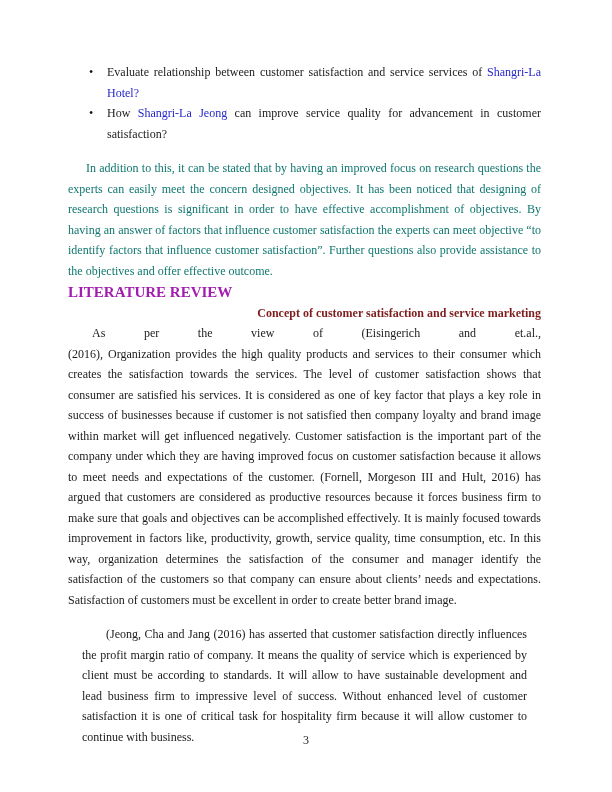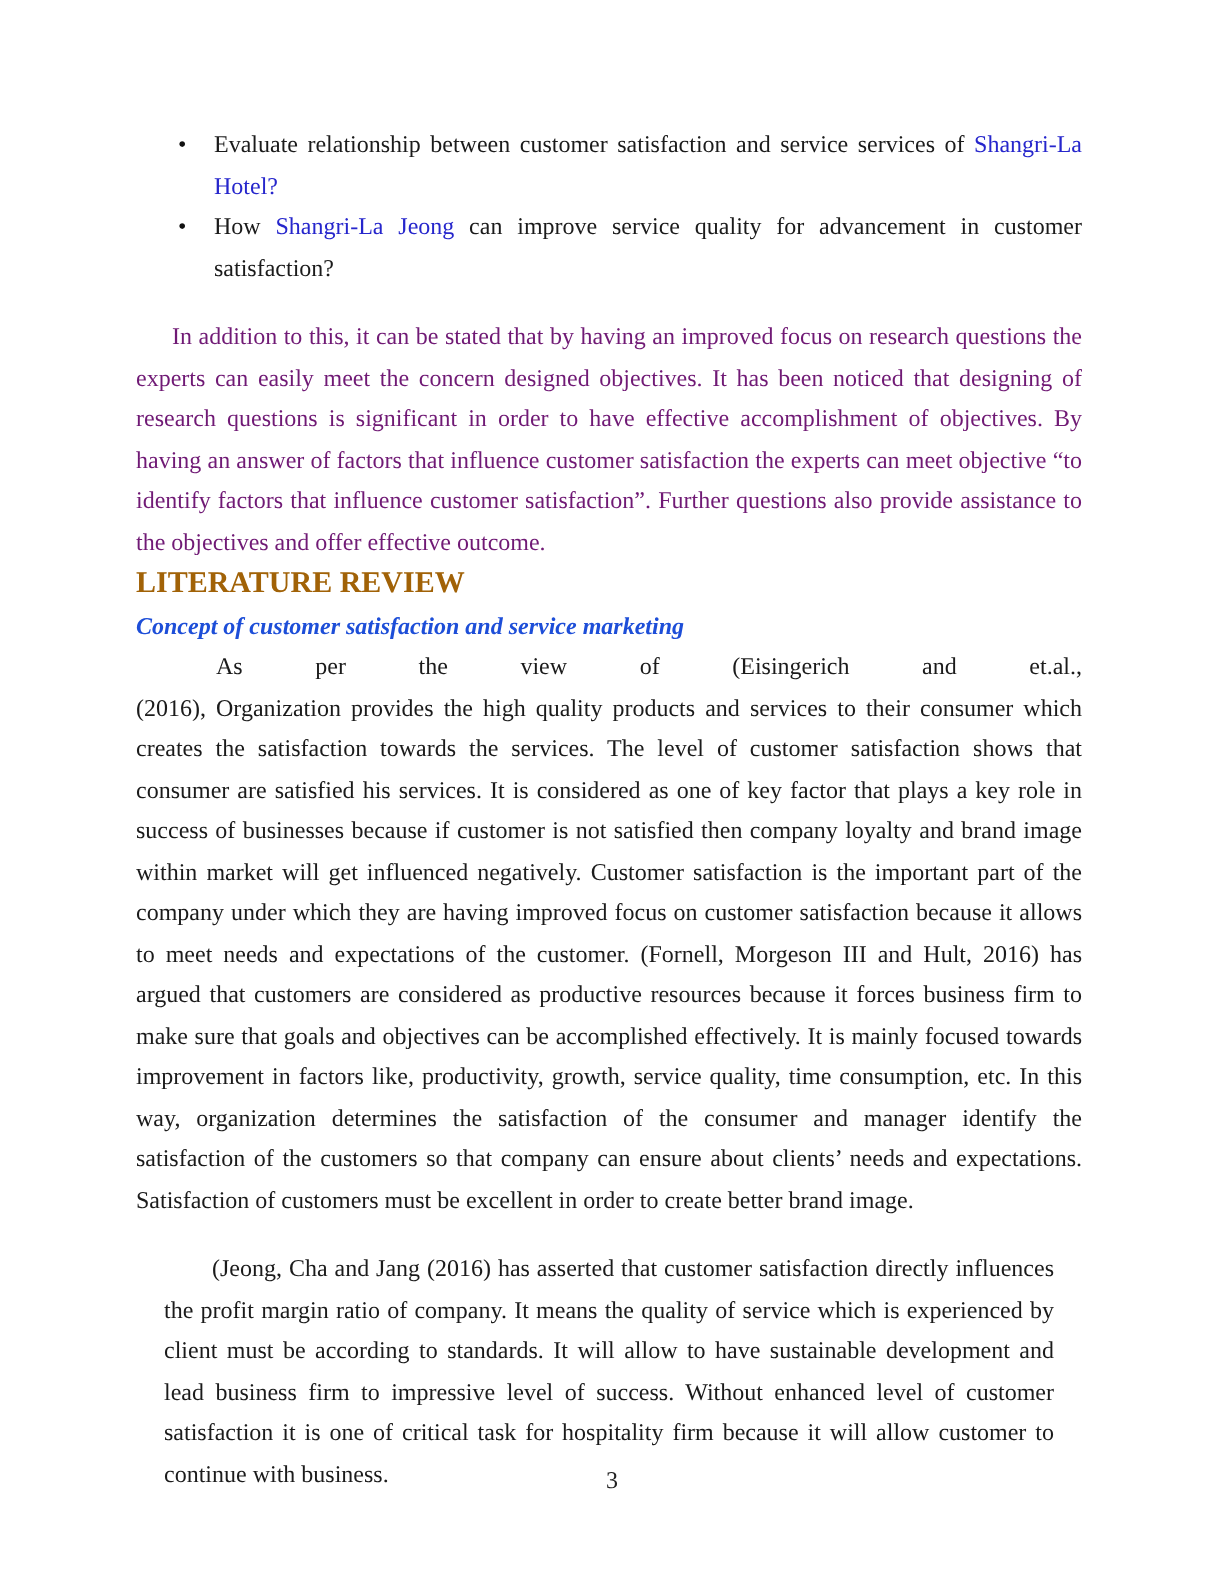--- a/index.html
+++ b/index.html
@@ -37,42 +37,41 @@
   }
   ul.bullets li .marker {
     position: absolute;
     left: 21px;
     top: 0;
     color: #111;
   }
   .blue { color: #2626cc; }
   p.red-para {
     margin: 14px 0 0 0;
-    color: #701a75;
+    color: #0f766e;
     text-indent: 18px;
   }
   h1.section-heading {
     margin: 0;
     font-size: 15px;
     line-height: 22px;
     font-weight: bold;
-    color: #a16207;
+    color: #a21caf;
     text-align: left;
   }
   h2.section-subheading {
     margin: 0;
     font-size: 12px;
     line-height: 20px;
     font-weight: bold;
-    font-style: italic;
-    color: #1d4ed8;
-    text-align: left;
+    color: #7f1d1d;
+    text-align: right;
   }
   .para1-first-line {
-    margin-left: 40px;
+    margin-left: 24px;
     text-align: justify;
     text-align-last: justify;
   }
   .para1-rest {
     margin: 0;
     text-align: justify;
   }
   p.para2 {
     margin: 14px;
     text-indent: 24px;

